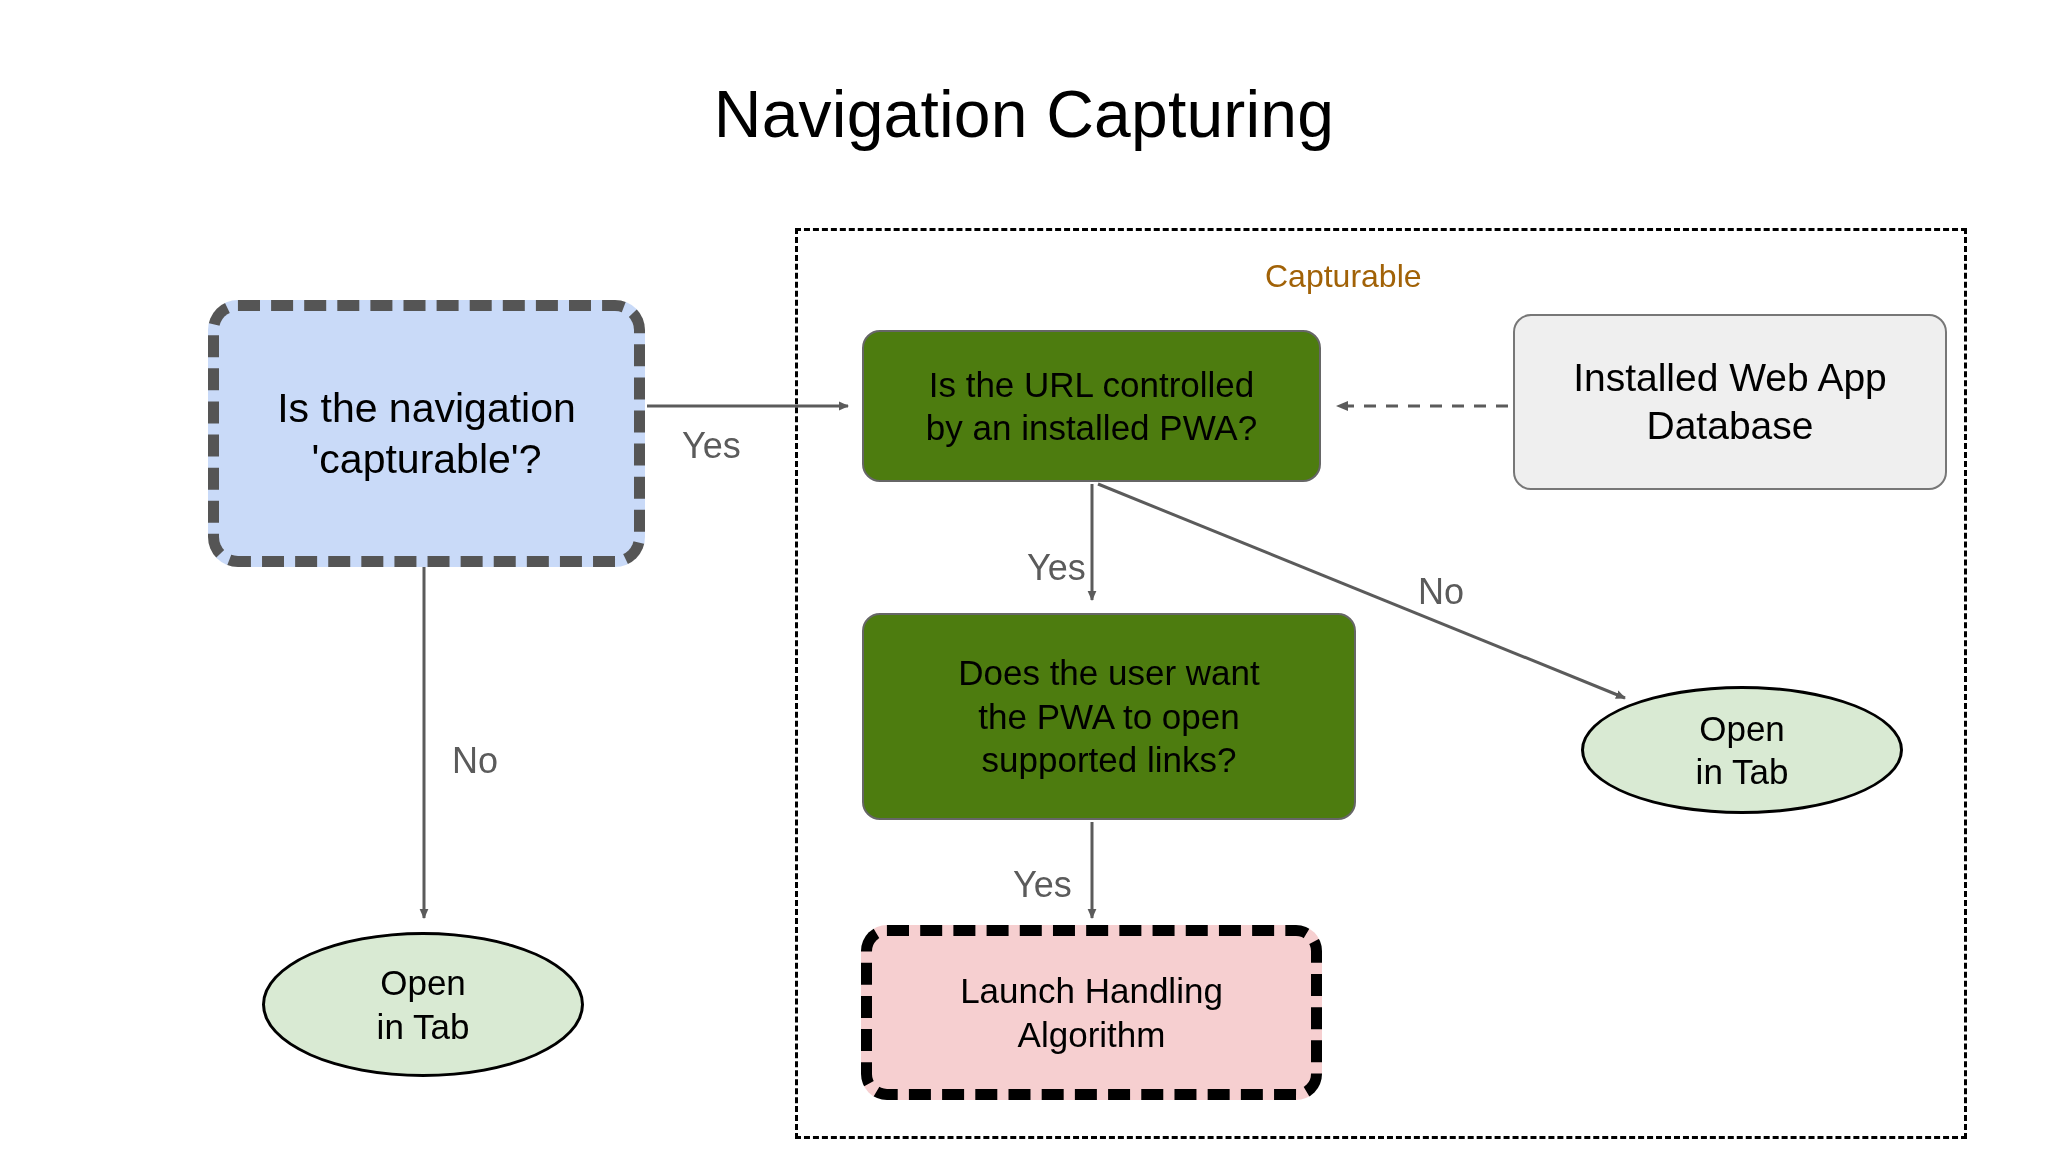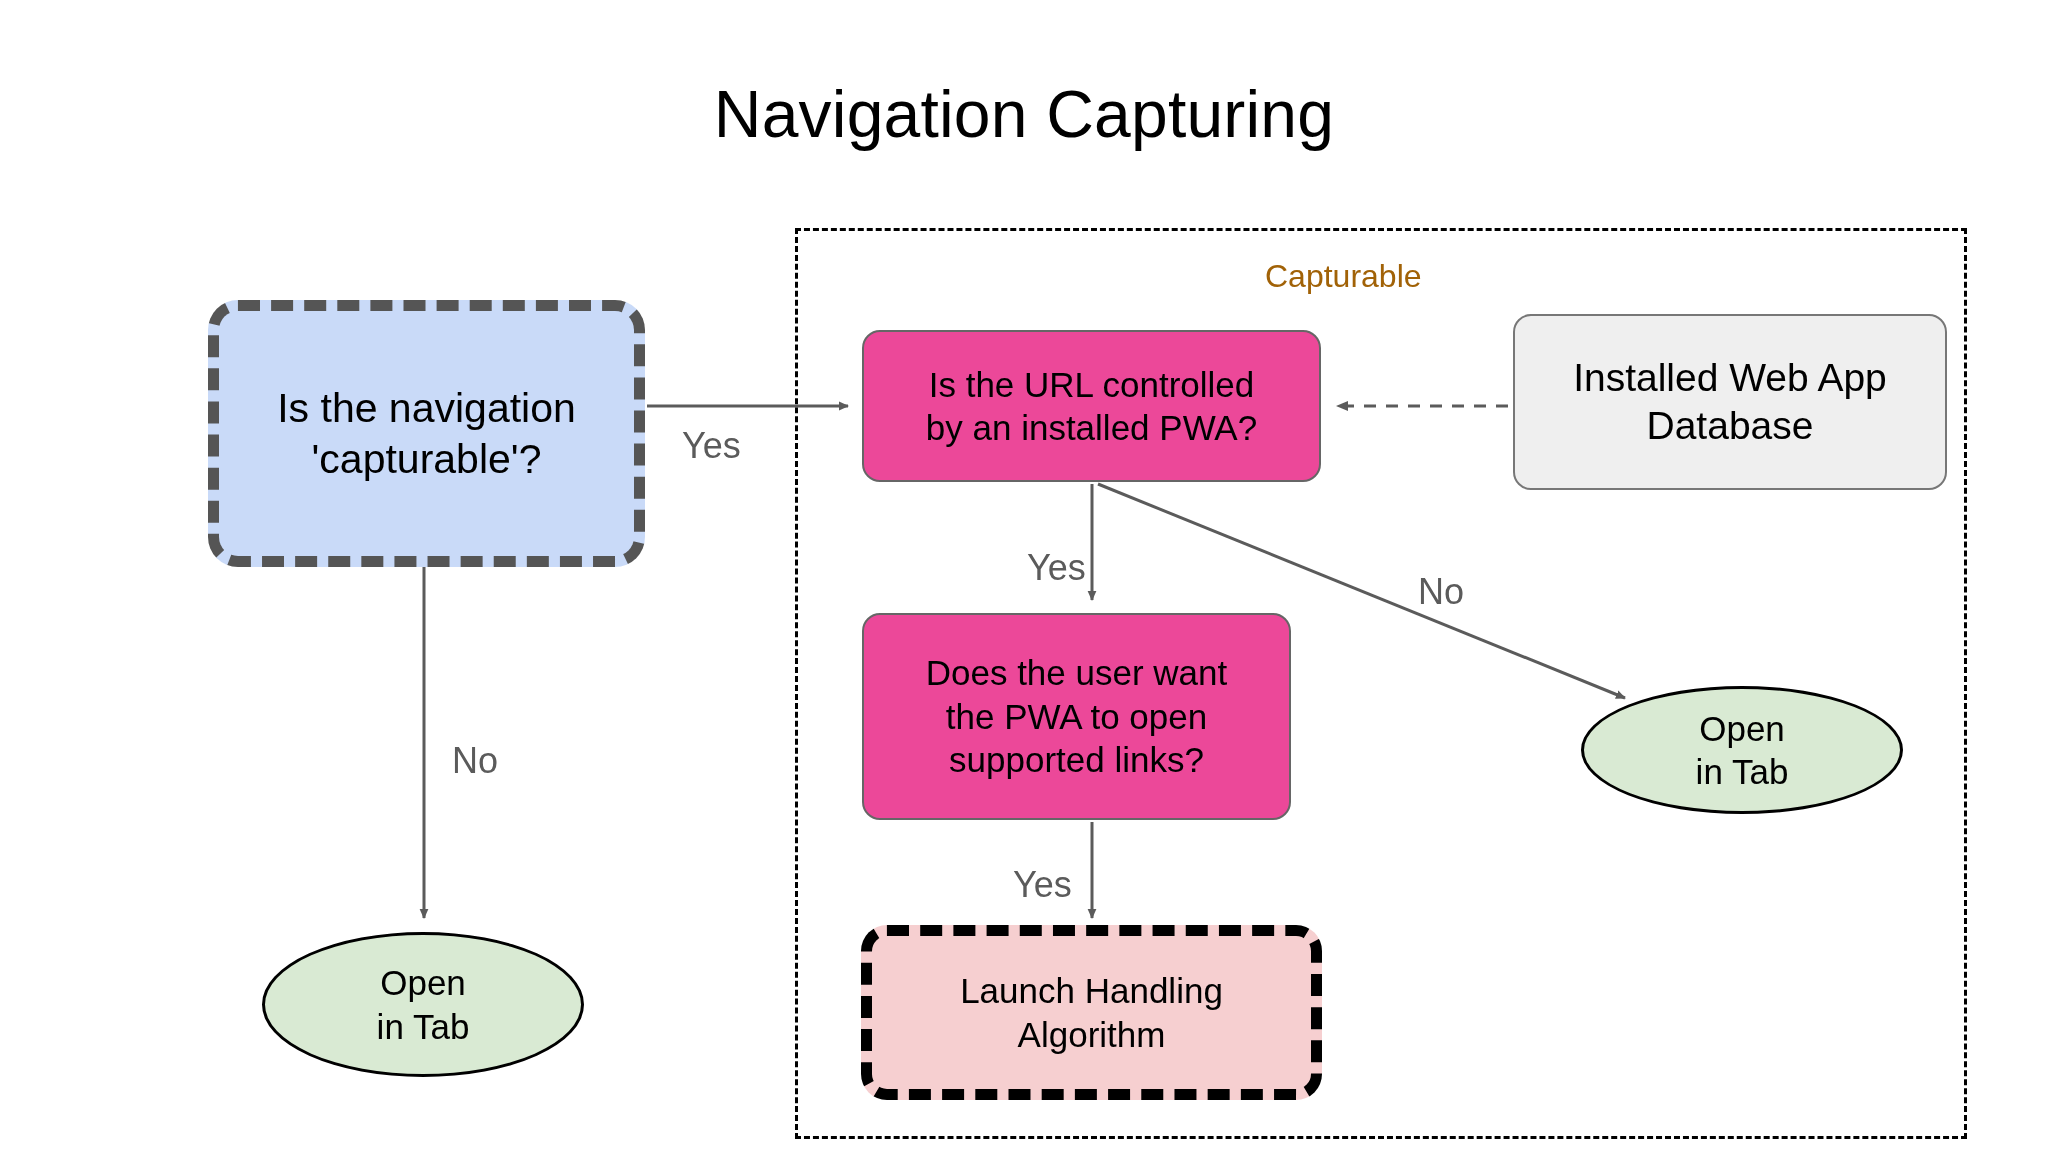--- a/index.html
+++ b/index.html
@@ -64,21 +64,21 @@
     display: flex;
     align-items: center;
     justify-content: center;
     text-align: center;
     color: #000000;
     line-height: 1.24;
   }
   .node .txt { display: block; width: 100%; }
 
   .box-blue {
-    background: #ec4899;
+    background: #4d7c0f;
     border: 2px solid #666666;
     border-radius: 18px;
   }
   .box-gray {
     background: #efefef;
     border: 2px solid #777777;
     border-radius: 18px;
   }
   .box-pink-dashed {
     background: #f6cfd0;
@@ -103,21 +103,21 @@
   }
   #node-url-controlled {
     left: 862px; top: 330px; width: 459px; height: 152px;
     font-size: 35px;
   }
   #node-webapp-db {
     left: 1513px; top: 314px; width: 434px; height: 176px;
     font-size: 39px;
   }
   #node-user-want {
-    left: 862px; top: 613px; width: 429px; height: 207px;
+    left: 862px; top: 613px; width: 494px; height: 207px;
     font-size: 35px;
   }
   #node-launch-handling {
     left: 861px; top: 925px; width: 461px; height: 175px;
     font-size: 35px;
     text-align: center;
   }
   #node-open-in-tab-left {
     left: 262px; top: 932px; width: 322px; height: 145px;
     font-size: 35px;

